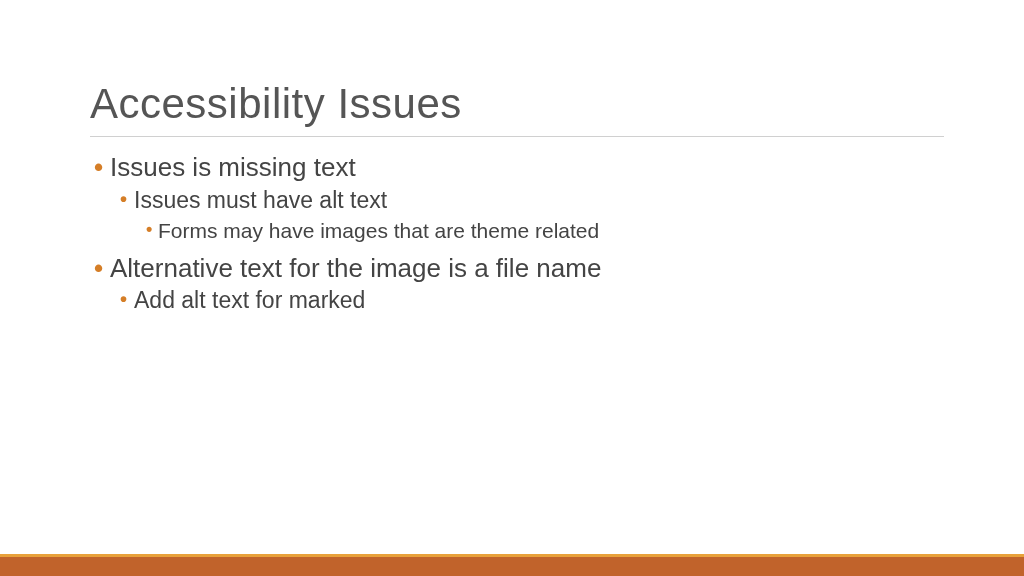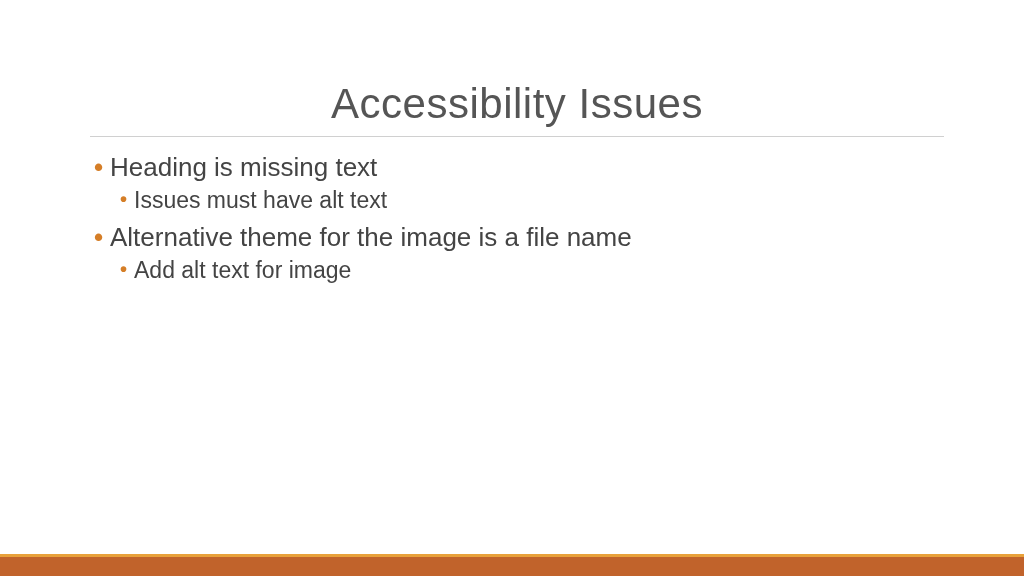--- a/index.html
+++ b/index.html
@@ -15,21 +15,20 @@
       padding: 80px 80px 0 90px;
     }
     .title {
       font-size: 42px;
       font-weight: 300;
       color: #555;
       letter-spacing: 0.5px;
       padding-bottom: 8px;
       border-bottom: 1px solid #d0d0d0;
       margin-bottom: 14px;
-      text-align: center;
     }
     .l1 {
       font-size: 26px;
       color: #444;
       line-height: 1.25;
       margin-top: 6px;
       padding-left: 20px;
       position: relative;
     }
     .l2 {
@@ -66,22 +65,23 @@
       background: #c1632b;
       border-top: 3px solid #e8a13a;
     }
   </style>
 </head>
 <body>
 
 <div class="content">
   <h1 class="title">Accessibility Issues</h1>
 
-  <div class="l1">Heading is missing text</div>
+  <div class="l1">Issues is missing text</div>
 
   <div class="l2">Issues must have alt text</div>
+  <div class="l3">Forms may have images that are theme related</div>
 
-  <div class="l1">Alternative theme for the image is a file name</div>
+  <div class="l1">Alternative text for the image is a file name</div>
 
-  <div class="l2">Add alt text for image</div>
+  <div class="l2">Add alt text for marked</div>
 </div>
 
 <div class="footer-bar"></div>
 
 </body></html>

